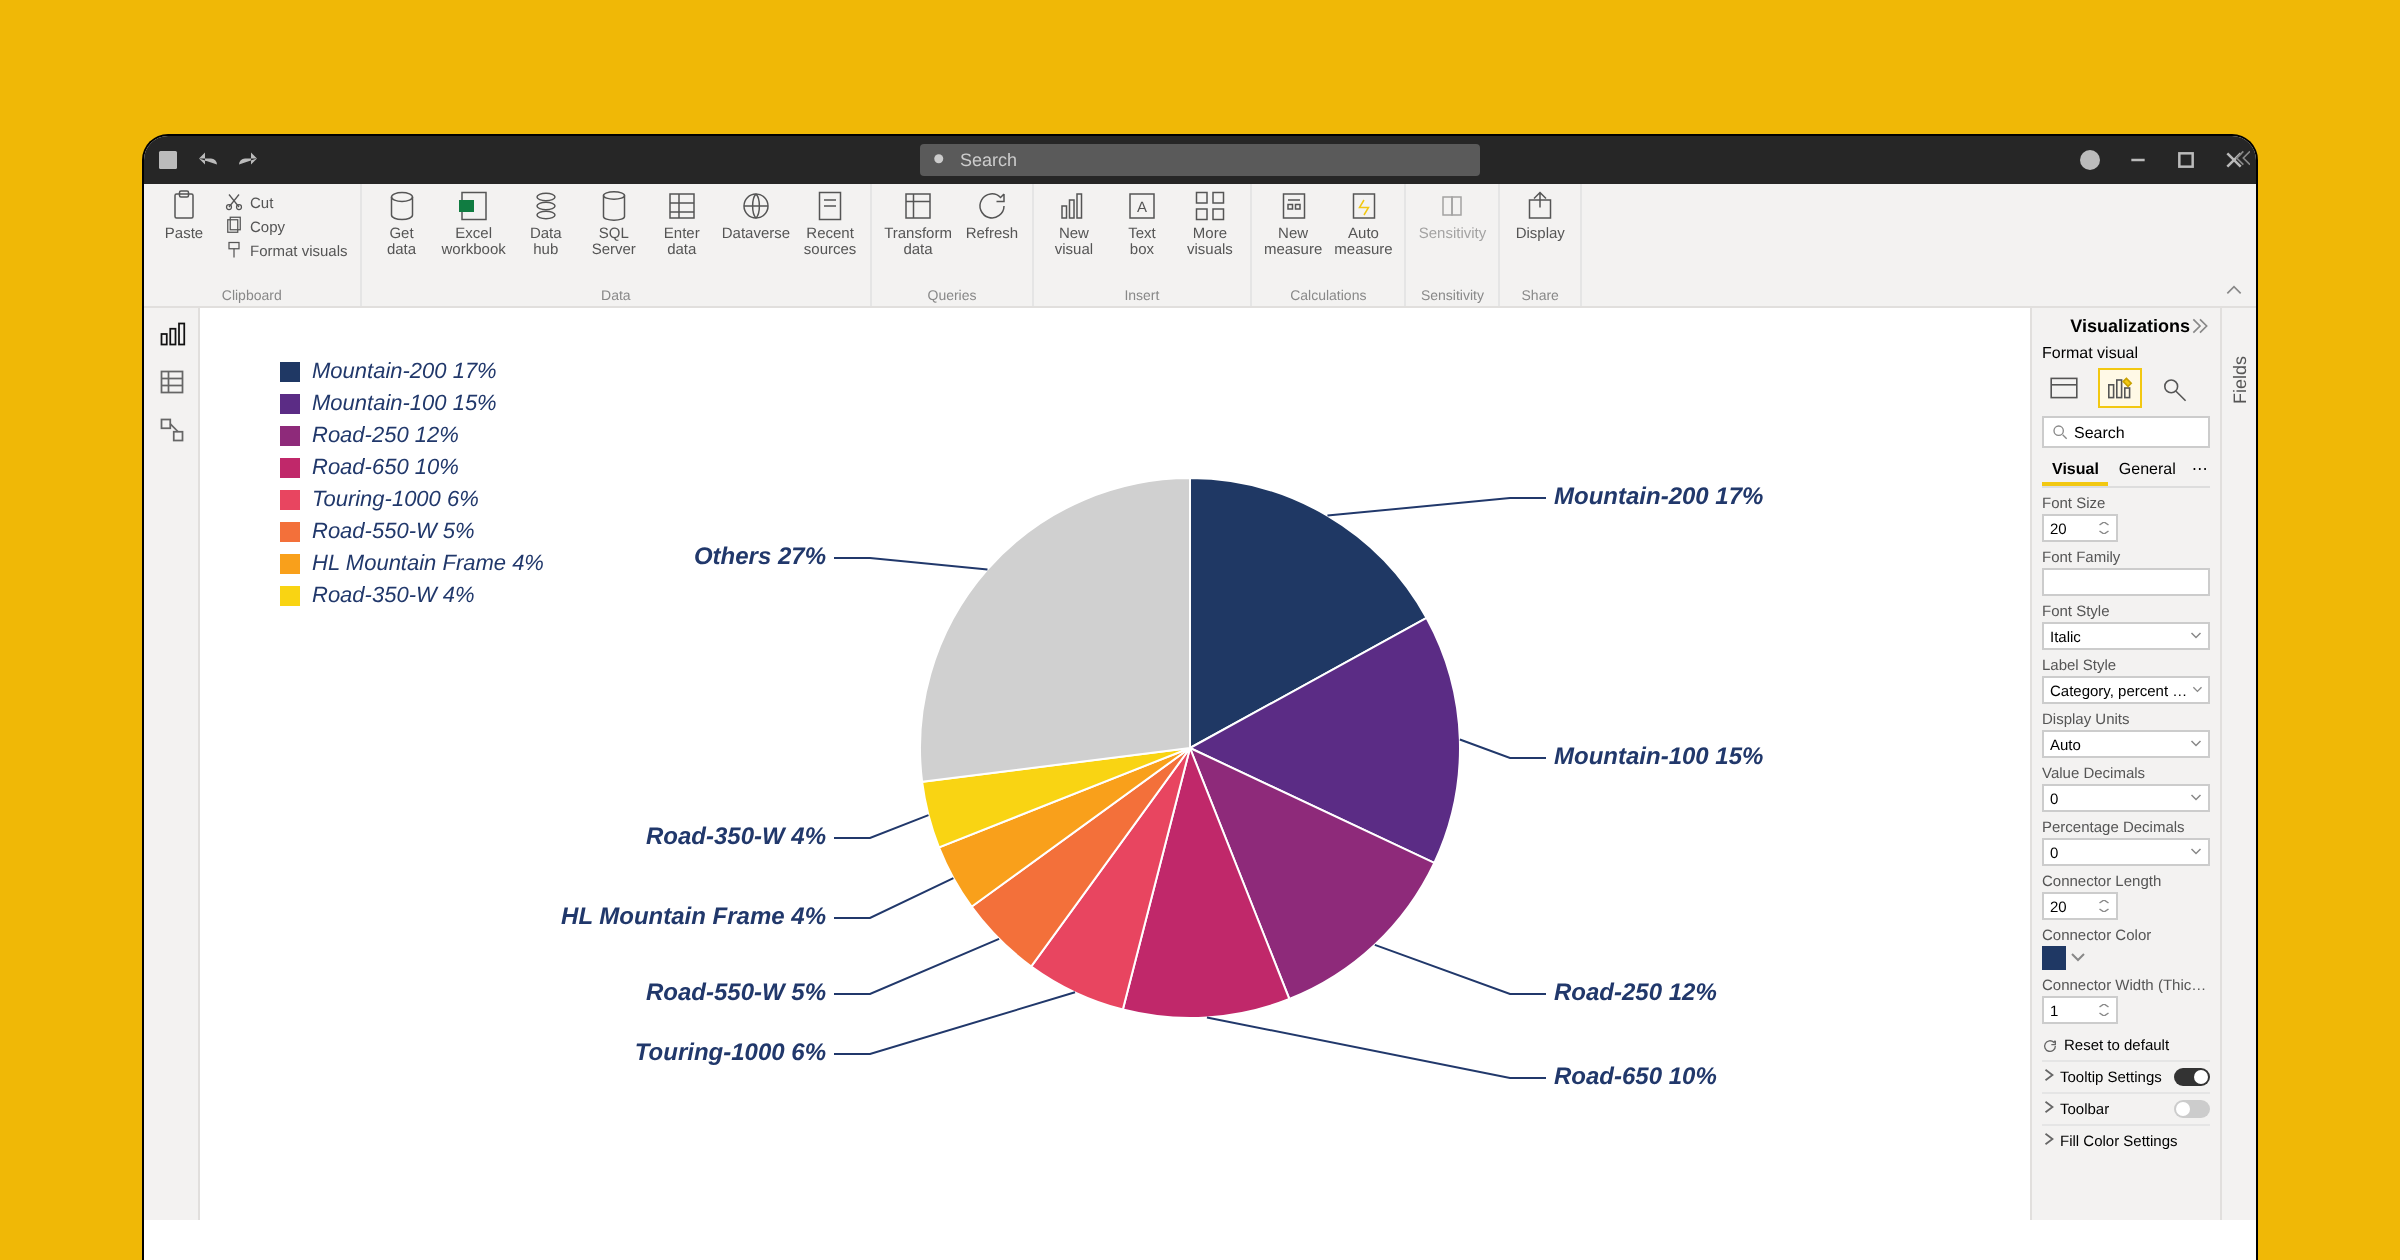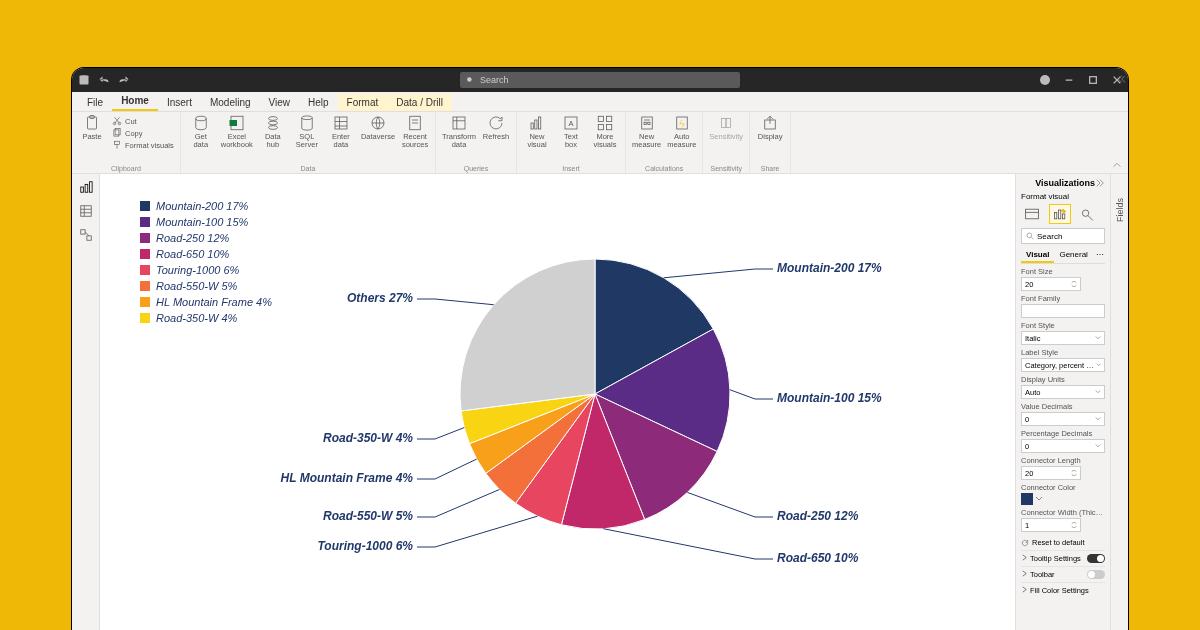--- a/index.html
+++ b/index.html
@@ -55,21 +55,21 @@
 .rp-icons svg { width: 16px; height: 14px; stroke: #555; fill: none; }
 .rp-search { width: 100%; height: 16px; border: 1px solid #ccc; background: #fff; font-size: 8px; padding: 0 4px; margin-bottom: 4px; display: flex; align-items: center; gap: 3px; }
 .rp-search svg { width: 8px; height: 8px; stroke: #888; fill: none; }
 .rp-tabs { display: flex; font-size: 8px; border-bottom: 1px solid #ddd; margin-bottom: 3px; }
 .rp-tabs .rpt { padding: 2px 5px; cursor: pointer; }
 .rp-tabs .rpt.active { border-bottom: 2px solid #f2c811; font-weight: 600; }
 .rp-tabs .dots { margin-left: auto; padding: 2px 3px; }
 .rp-field { margin-bottom: 3px; }
 .rp-field .flabel { font-size: 7.5px; color: #555; margin-bottom: 1px; }
 .rp-field .finput { width: 100%; height: 14px; border: 1px solid #ccc; background: #fff; font-size: 7.5px; padding: 0 3px; display: flex; align-items: center; justify-content: space-between; }
-.rp-field .finput.narrow { width: 60px; }
+.rp-field .finput.narrow { width: 38px; }
 .rp-field .finput .caret { width: 6px; height: 6px; stroke: #888; fill: none; }
 .rp-field .color-sw { width: 12px; height: 12px; background: #1f3864; display: inline-block; vertical-align: middle; }
 .rp-row { display: flex; align-items: center; justify-content: space-between; font-size: 7.5px; padding: 3px 0; border-top: 1px solid #e5e5e5; }
 .rp-row .exp { width: 7px; height: 7px; stroke: #666; fill: none; margin-right: 2px; }
 .rp-row .toggle { width: 18px; height: 9px; border-radius: 5px; background: #333; position: relative; }
 .rp-row .toggle::after { content: ""; position: absolute; right: 1px; top: 1px; width: 7px; height: 7px; border-radius: 50%; background: #fff; }
 .rp-row .toggle.off { background: #ccc; }
 .rp-row .toggle.off::after { left: 1px; right: auto; }
 .rp-reset { display: flex; align-items: center; gap: 3px; font-size: 7.5px; padding: 3px 0; cursor: pointer; }
 .rp-reset svg { width: 8px; height: 8px; stroke: #666; fill: none; }
@@ -111,30 +111,20 @@
       <svg class="tb-btn" viewBox="0 0 12 12">
           <rect x="2" y="2" width="8" height="8"></rect>
         </svg>
       <svg class="tb-btn" viewBox="0 0 12 12">
           <line x1="2" y1="2" x2="10" y2="10"></line>
           <line x1="10" y1="2" x2="2" y2="10"></line>
         </svg>
     </div>
   </div>
 
-  <div class="menubar">
-    <div class="menu-item">File</div>
-    <div class="menu-item active">Home</div>
-    <div class="menu-item">Insert</div>
-    <div class="menu-item">Modeling</div>
-    <div class="menu-item">View</div>
-    <div class="menu-item">Help</div>
-    <div class="menu-item highlight">Format</div>
-    <div class="menu-item highlight">Data / Drill</div>
-  </div>
 
   <div class="ribbon">
     <div class="ribbon-group">
       <div class="rg-body">
         <div class="rbtn">
             <svg viewBox="0 0 24 24">
               <rect x="6" y="4" width="12" height="16" rx="1"></rect>
               <rect x="9" y="2" width="6" height="4" rx="1"></rect>
             </svg>
             <span class="lbl">Paste</span>

